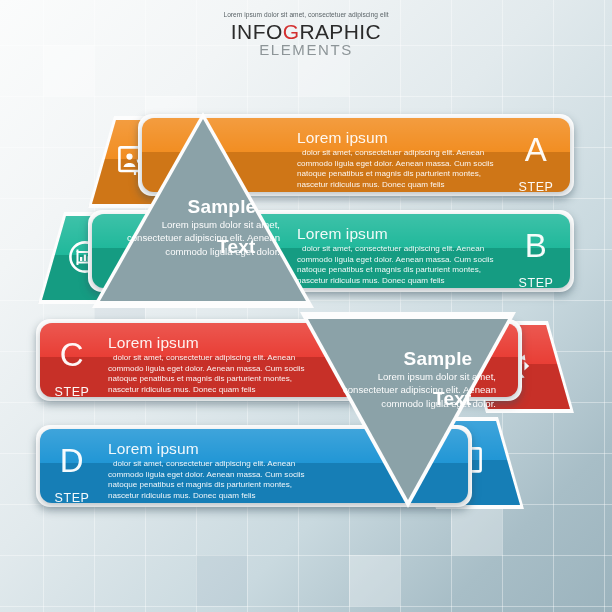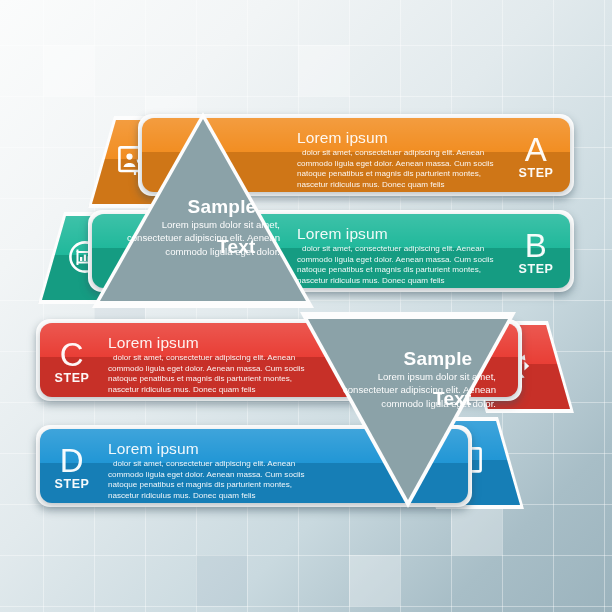--- a/index.html
+++ b/index.html
@@ -91,21 +91,21 @@
   }
   .steplabel{
     position:absolute;color:#fff;text-align:center;
     line-height:1;
   }
   .steplabel .letter{
     display:block;font-size:33px;font-weight:300;letter-spacing:.5px;
     color:rgba(255,255,255,.96);
   }
   .steplabel .word{
-    display:block;font-size:12.5px;font-weight:700;letter-spacing:.6px;margin-top:1px;
+    display:block;font-size:12.5px;font-weight:400;letter-spacing:.6px;margin-top:15px;
     color:rgba(255,255,255,.96);
   }
 
   
   .tri-wrap{position:absolute;}
   .tri-outer,.tri-inner{position:absolute;left:0;top:0;width:100%;height:100%;}
   .tri-text{position:absolute;color:#fff;}
   .tri-text h3{
     margin:0;font-size:19px;font-weight:bold;letter-spacing:.2px;
     color:#ffffff;
@@ -145,20 +145,25 @@
     <div class="bg-cell" style="left:298px;top:45px;width:51px;height:51px;"></div>
     <div class="bg-cell" style="left:400px;top:147px;width:51px;height:51px;"></div>
     <div class="bg-cell dk" style="left:94px;top:300px;width:51px;height:51px;"></div>
     <div class="bg-cell" style="left:502px;top:249px;width:51px;height:51px;"></div>
     <div class="bg-cell" style="left:43px;top:453px;width:51px;height:51px;"></div>
     <div class="bg-cell" style="left:451px;top:504px;width:51px;height:51px;"></div>
     <div class="bg-cell dk" style="left:196px;top:555px;width:51px;height:51px;"></div>
     <div class="bg-cell" style="left:349px;top:555px;width:51px;height:51px;"></div>
   </div>
 
+  <div class="header">
+    <div class="sub">Lorem ipsum dolor sit amet, consectetuer adipiscing elit</div>
+    <div class="title"><span>INFO</span><span class="hl">G</span><span>RAPHIC</span></div>
+    <div class="sub2">ELEMENTS</div>
+  </div>
 
   <div class="row">
 
     <div class="tab-frame" style="left:88px;top:116px;width:114px;height:92px;
                 clip-path:polygon(26px 0,114px 0,88px 92px,0 92px);"></div>
     <div class="tab" style="left:92px;top:120px;width:106px;height:84px;background:#f18a1b;
                 clip-path:polygon(24px 0,106px 0,82px 84px,0 84px);">
       <div class="sheen"></div>
         <div class="shade"></div>
       <div class="ico" style="left:26px;top:26px;width:34px;height:30px;">

